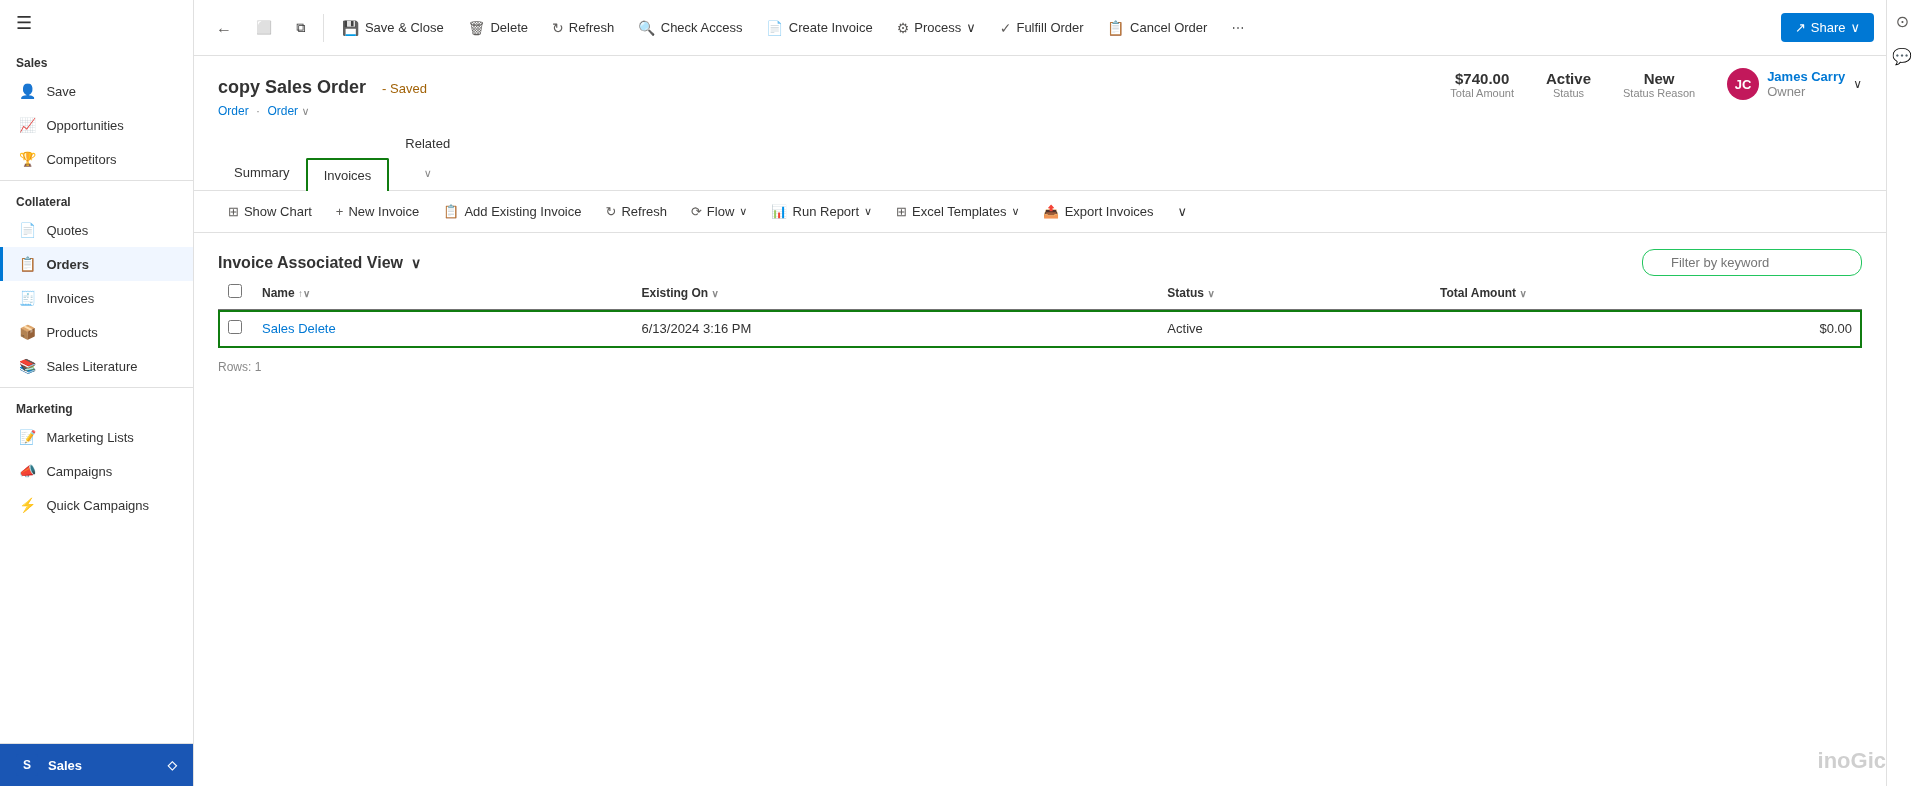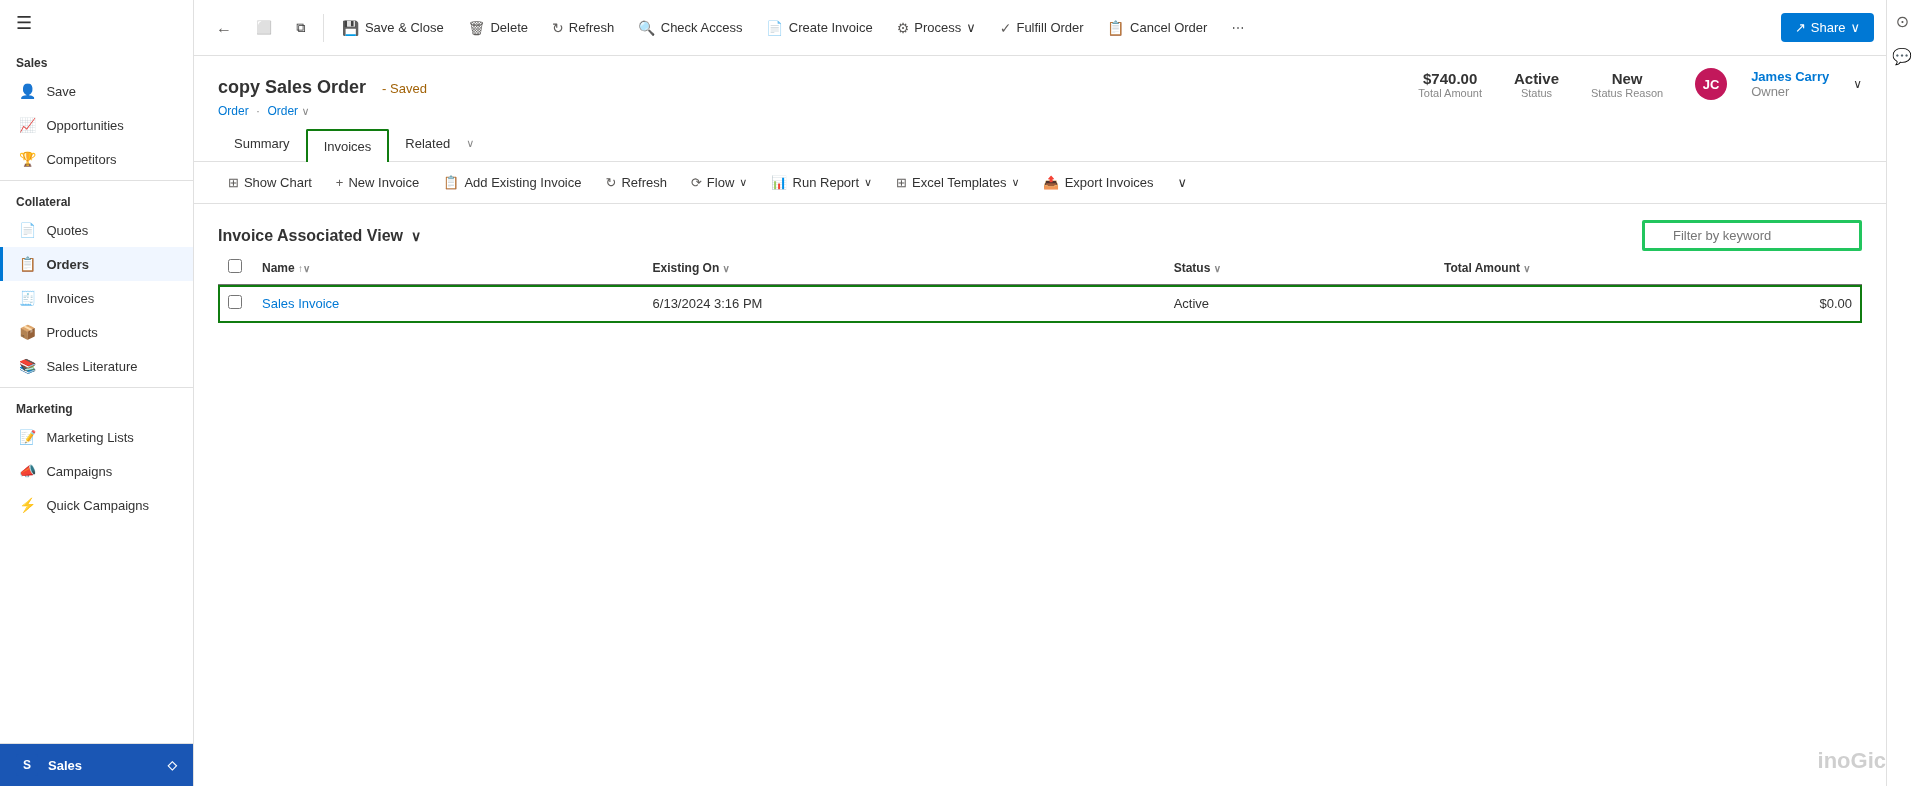--- a/index.html
+++ b/index.html
@@ -35,40 +35,40 @@
     .record-title-row { display: flex; align-items: center; justify-content: space-between; margin-bottom: 4px; }
     .record-title { font-size: 18px; font-weight: 600; color: #333; margin-top: 6px; }
     .record-saved { font-size: 13px; color: #a16207; margin-left: 8px; font-weight: 400; }
     .record-breadcrumb { font-size: 12px; color: #0078d4; margin-bottom: 10px; }
     .record-breadcrumb span { cursor: pointer; }
     .record-breadcrumb .sep { color: #888; margin: 0 4px; }
     .record-meta { display: flex; align-items: center; gap: 32px; }
     .meta-item { text-align: center; }
     .meta-value { font-size: 15px; font-weight: 600; color: #333; }
     .meta-label { font-size: 11px; color: #888; }
-    .owner-section { display: flex; align-items: center; gap: 24px; margin-left: auto; justify-content: space-between; }
+    .owner-section { display: flex; align-items: center; gap: 8px; margin-left: auto; justify-content: space-between; }
     .avatar { width: 32px; height: 32px; border-radius: 50%; background: #c2185b; color: #fff; display: flex; align-items: center; justify-content: center; font-size: 13px; font-weight: 600; }
     .owner-name { font-size: 13px; font-weight: 600; color: #0078d4; cursor: pointer; }
 
     
     .tabs-row { display: flex; align-items: flex-end; gap: 0; margin-top: 8px; }
     .tab { padding: 8px 16px; font-size: 13px; cursor: pointer; border-bottom: 2px solid transparent; color: #333; }
     .tab.active { border: 2px solid #107c10; border-bottom: none; background: #fff; font-weight: 500; margin-bottom: -1px; border-radius: 2px 2px 0 0; }
-    .tab-related { display: flex; align-items: center; gap: 16px; }
+    .tab-related { display: flex; align-items: center; gap: 16px; flex-direction: column; }
 
     
     .sub-toolbar { background: #fff; padding: 8px 24px; border-bottom: 1px solid #e0e0e0; display: flex; align-items: center; gap: 4px; }
     .sub-btn { display: flex; align-items: center; gap: 5px; padding: 5px 10px; border: none; background: transparent; cursor: pointer; color: #333; font-size: 13px; border-radius: 4px; white-space: nowrap; }
     .sub-btn .icon { font-size: 13px; color: #605e5c; }
 
     
     .content-area { background: #fff; flex: 1; padding: 16px 24px; overflow-y: auto; }
     .view-header { display: flex; align-items: center; justify-content: space-between; }
     .view-title { font-size: 16px; font-weight: 600; color: #333; display: flex; align-items: center; gap: 8px; cursor: pointer; }
-    .filter-input { border: 3px solid #22c55e; border-radius: 2px; padding: 5px 10px 5px 28px; font-size: 13px; color: #888; position: relative; width: 220px; }
+    .filter-input { border: 1px solid #22c55e; border-radius: 12px; padding: 5px 10px 5px 28px; font-size: 13px; color: #888; position: relative; width: 220px; }
     .filter-wrap { position: relative; }
     .filter-icon { position: absolute; left: 8px; top: 50%; transform: translateY(-50%); color: #888; font-size: 13px; }
 
     
     .data-table { width: 100%; border-collapse: collapse; }
     .data-table th { text-align: left; padding: 8px 10px; font-size: 12px; font-weight: 600; color: #333; border-bottom: 1px solid #737373; white-space: nowrap; cursor: pointer; }
     .data-table th .sort-icon { font-size: 10px; color: #888; }
     .data-table td { padding: 10px 10px; font-size: 13px; border-bottom: 1px solid #f3f2f1; vertical-align: middle; }
     .data-table tr.highlighted { outline: 2.5px solid #107c10; outline-offset: -2px; }
     .data-table tr.highlighted td { background: #fff; }
@@ -331,35 +331,39 @@
             <span class="sort-icon"> ∨</span>
           </th>
         </tr>
       </thead>
       <tbody>
         <tr class="highlighted">
           <td class="checkbox-cell">
             <input type="checkbox" class="check-input" style="">
           </td>
           <td>
-            <a class="invoice-link">Sales Invoice</a>
+            <a class="invoice-link">Sales Delete</a>
           </td>
           <td>
             <span>6/13/2024 3:16 PM</span>
           </td>
           <td>
             <span>Active</span>
           </td>
           <td class="td-amount">
             <span>$0.00</span>
           </td>
         </tr>
       </tbody>
     </table>
 
+    <div class="rows-count">
+      <span>Rows:</span>
+      <span>1</span>
+    </div>
   </div>
 </div>
 
 <div class="sidebar-icons-right">
   <span class="sidebar-right-icon">⊙</span>
   <span class="sidebar-right-icon">💬</span>
 </div>
 
 <div class="watermark">inoGic</div>
 

